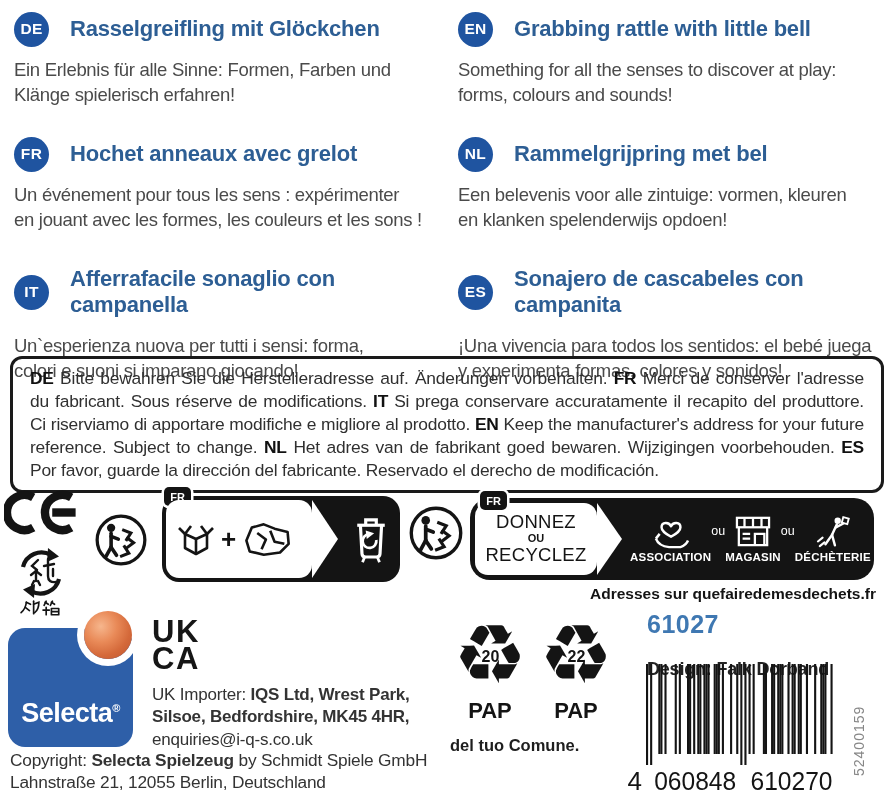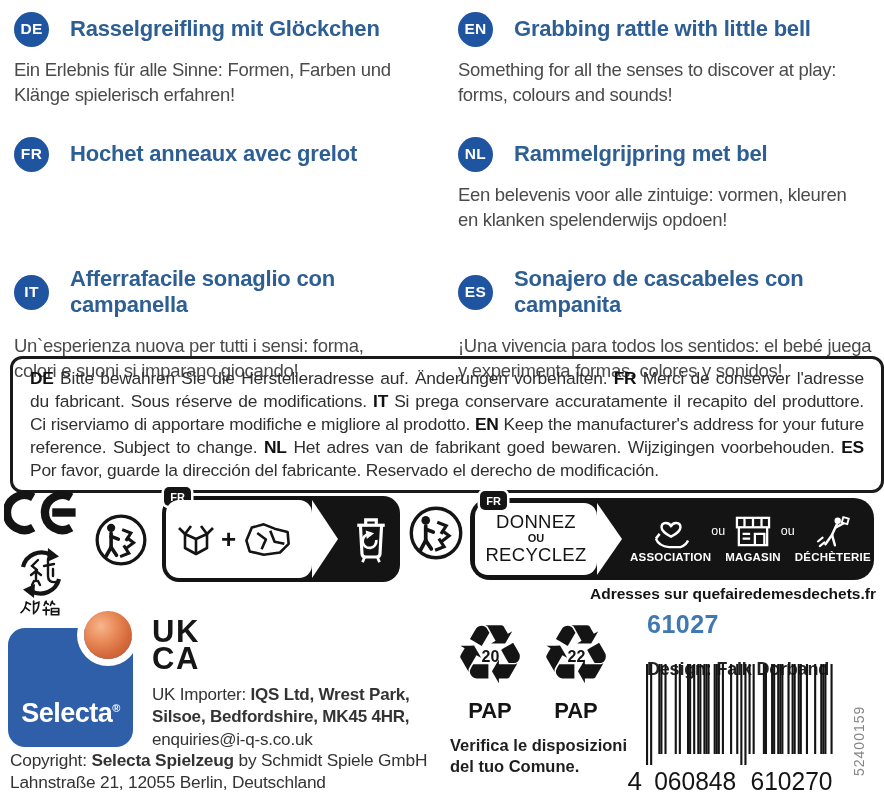--- a/index.html
+++ b/index.html
@@ -122,20 +122,22 @@
     </div>
     <p class="lang-text">Something for all the senses to discover at play:
 forms, colours and sounds!</p>
   </section>
 
   <section class="lang-block">
     <div class="lang-head">
       <span class="lang-badge">FR</span>
       <h2 class="lang-title">Hochet anneaux avec grelot</h2>
     </div>
+    <p class="lang-text">Un événement pour tous les sens : expérimenter
+en jouant avec les formes, les couleurs et les sons !</p>
   </section>
 
   <section class="lang-block">
     <div class="lang-head">
       <span class="lang-badge">NL</span>
       <h2 class="lang-title">Rammelgrijpring met bel</h2>
     </div>
     <p class="lang-text">Een belevenis voor alle zintuige: vormen, kleuren
 en klanken spelenderwijs opdoen!</p>
   </section>
@@ -354,21 +356,20 @@
 </div>
 <div class="pap" style="left:534px;">
   <div class="pap-sym">
     <span>♻</span>
     <span class="pap-num">22</span>
   </div>
   <div class="pap-label">PAP</div>
 </div>
 
 <div class="raccolta">
-  <div>Verifica le disposizioni</div>
   <div>del tuo Comune.</div>
 </div>
 
 <div class="itemno">61027</div>
 <div class="design">Design: Falk Dorband</div>
 
 <div class="barcode">
   <svg id="ean-svg" width="262" height="134" viewBox="0 0 262 134" font-family="Liberation Sans, sans-serif">
       <g fill="#141414">
         <rect x="28.00" y="2" width="2.11" height="101"></rect>

